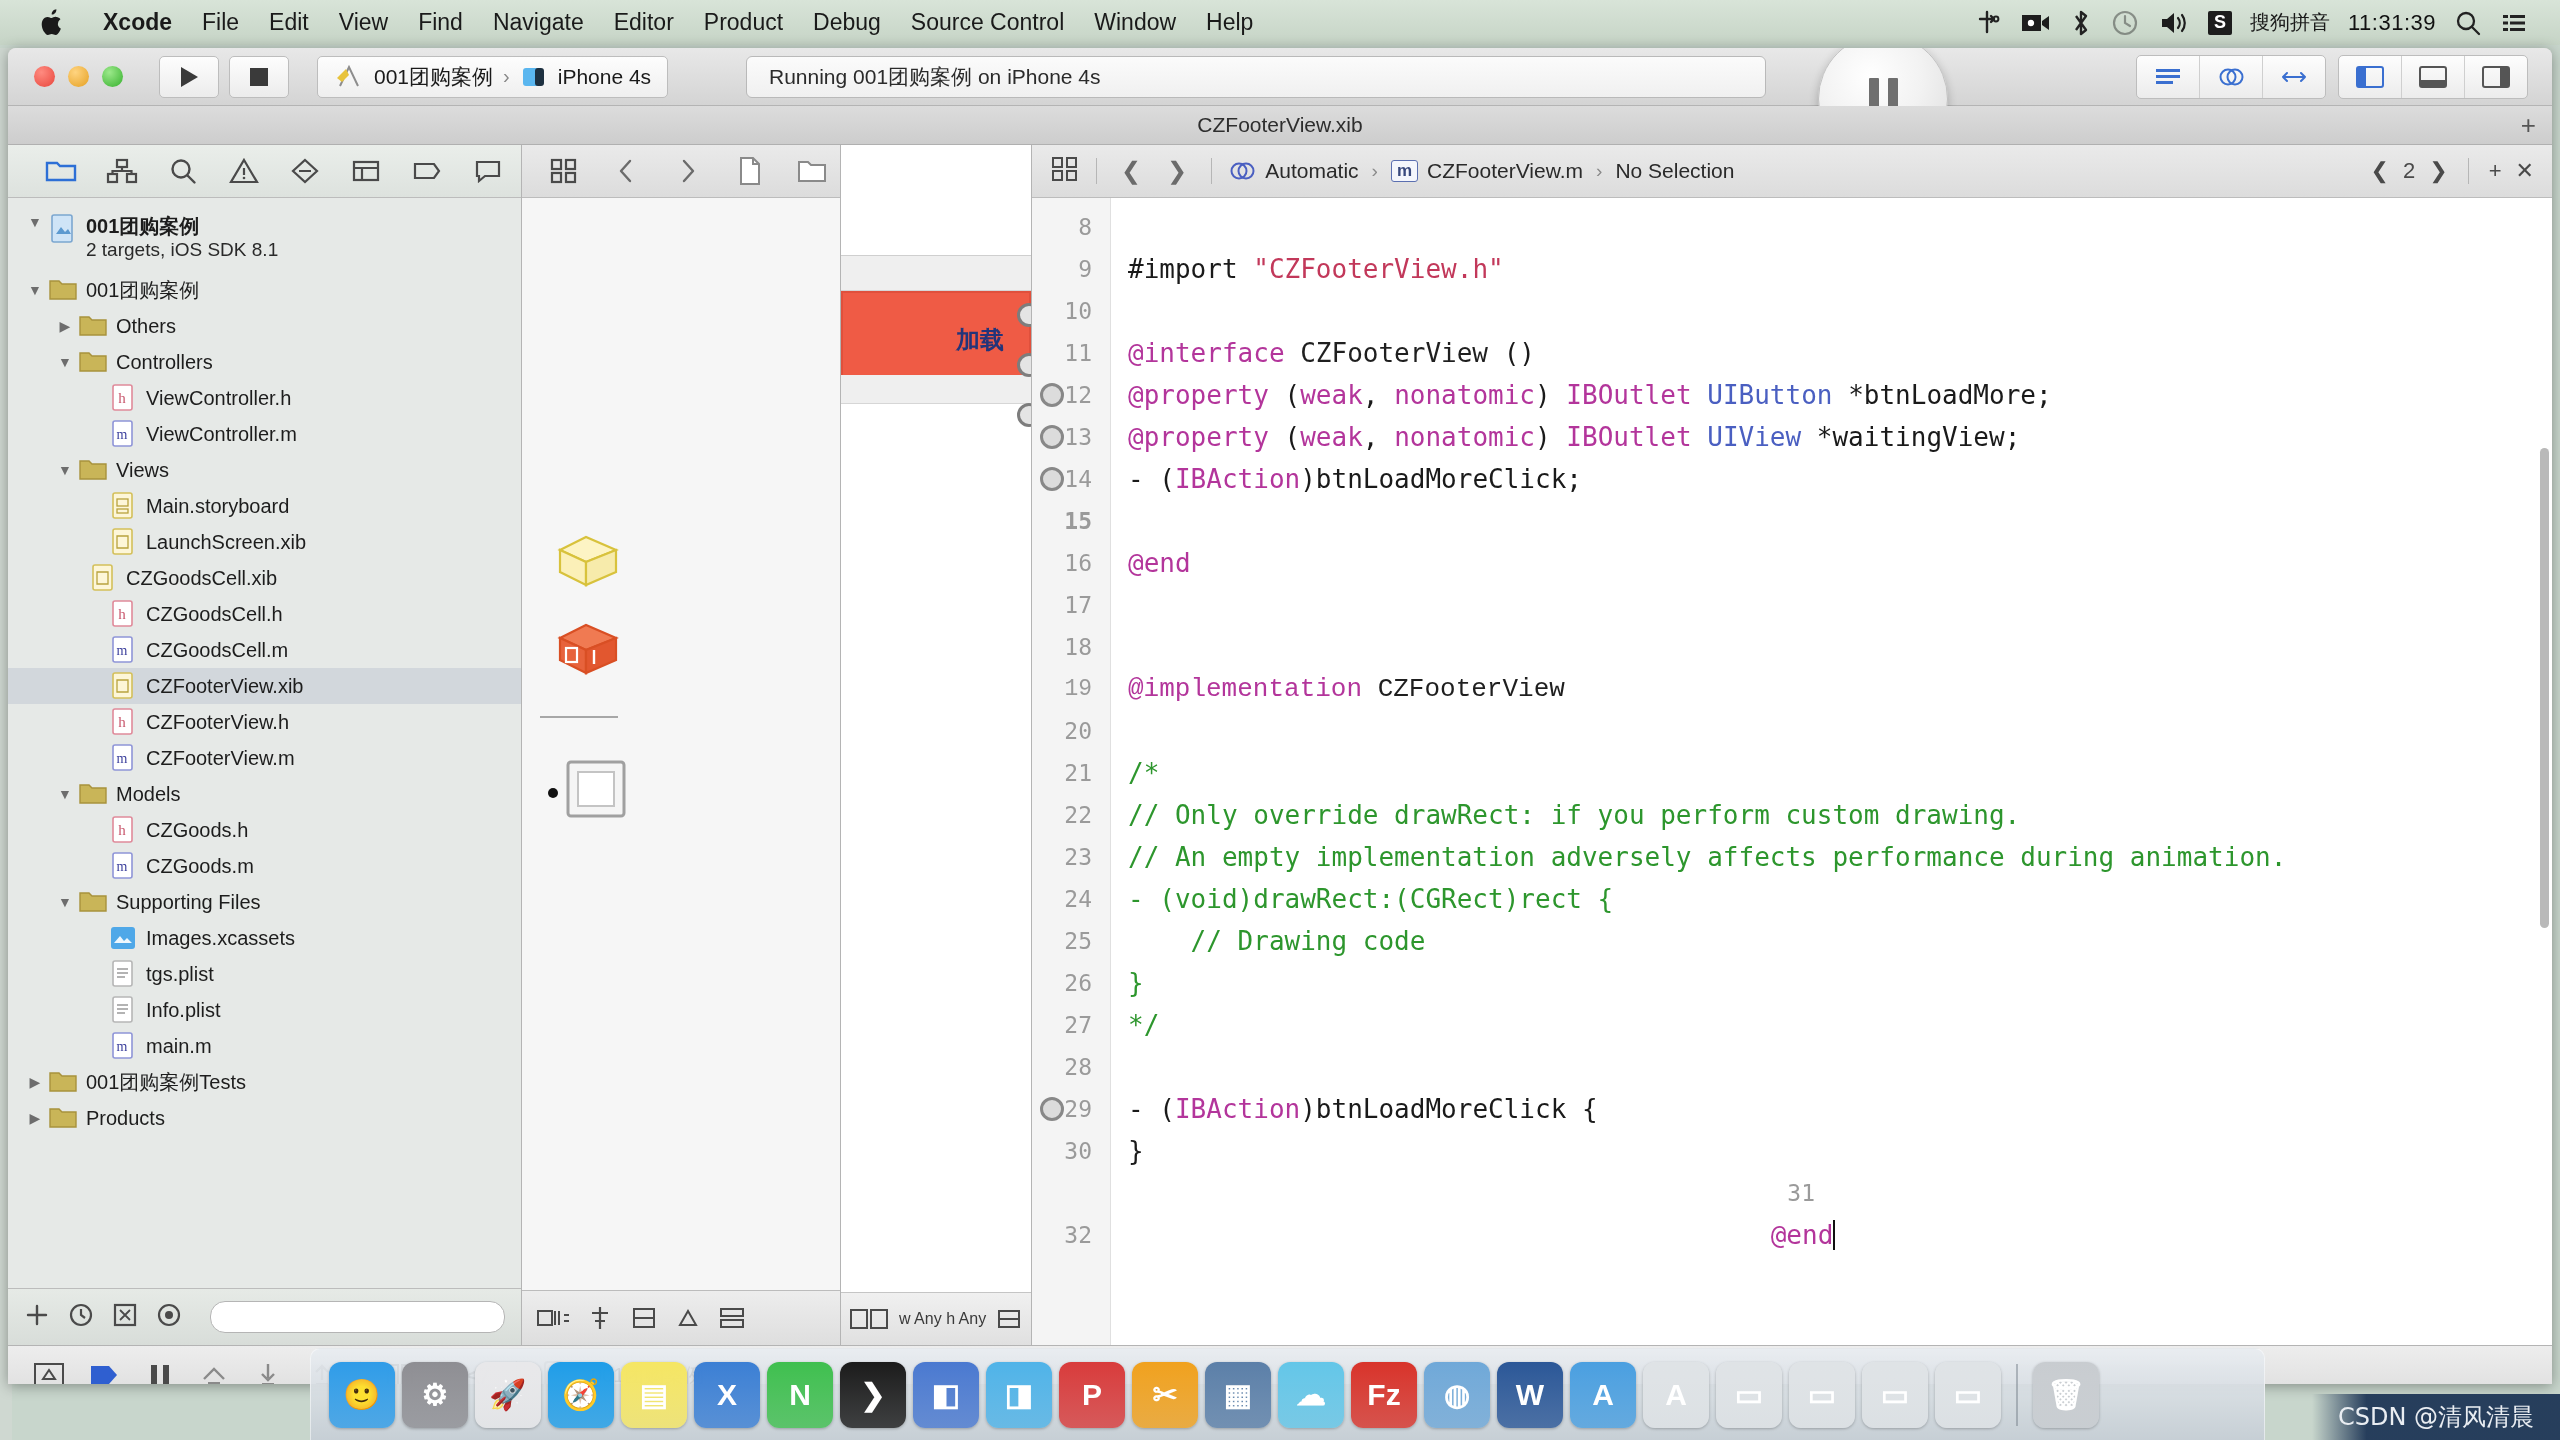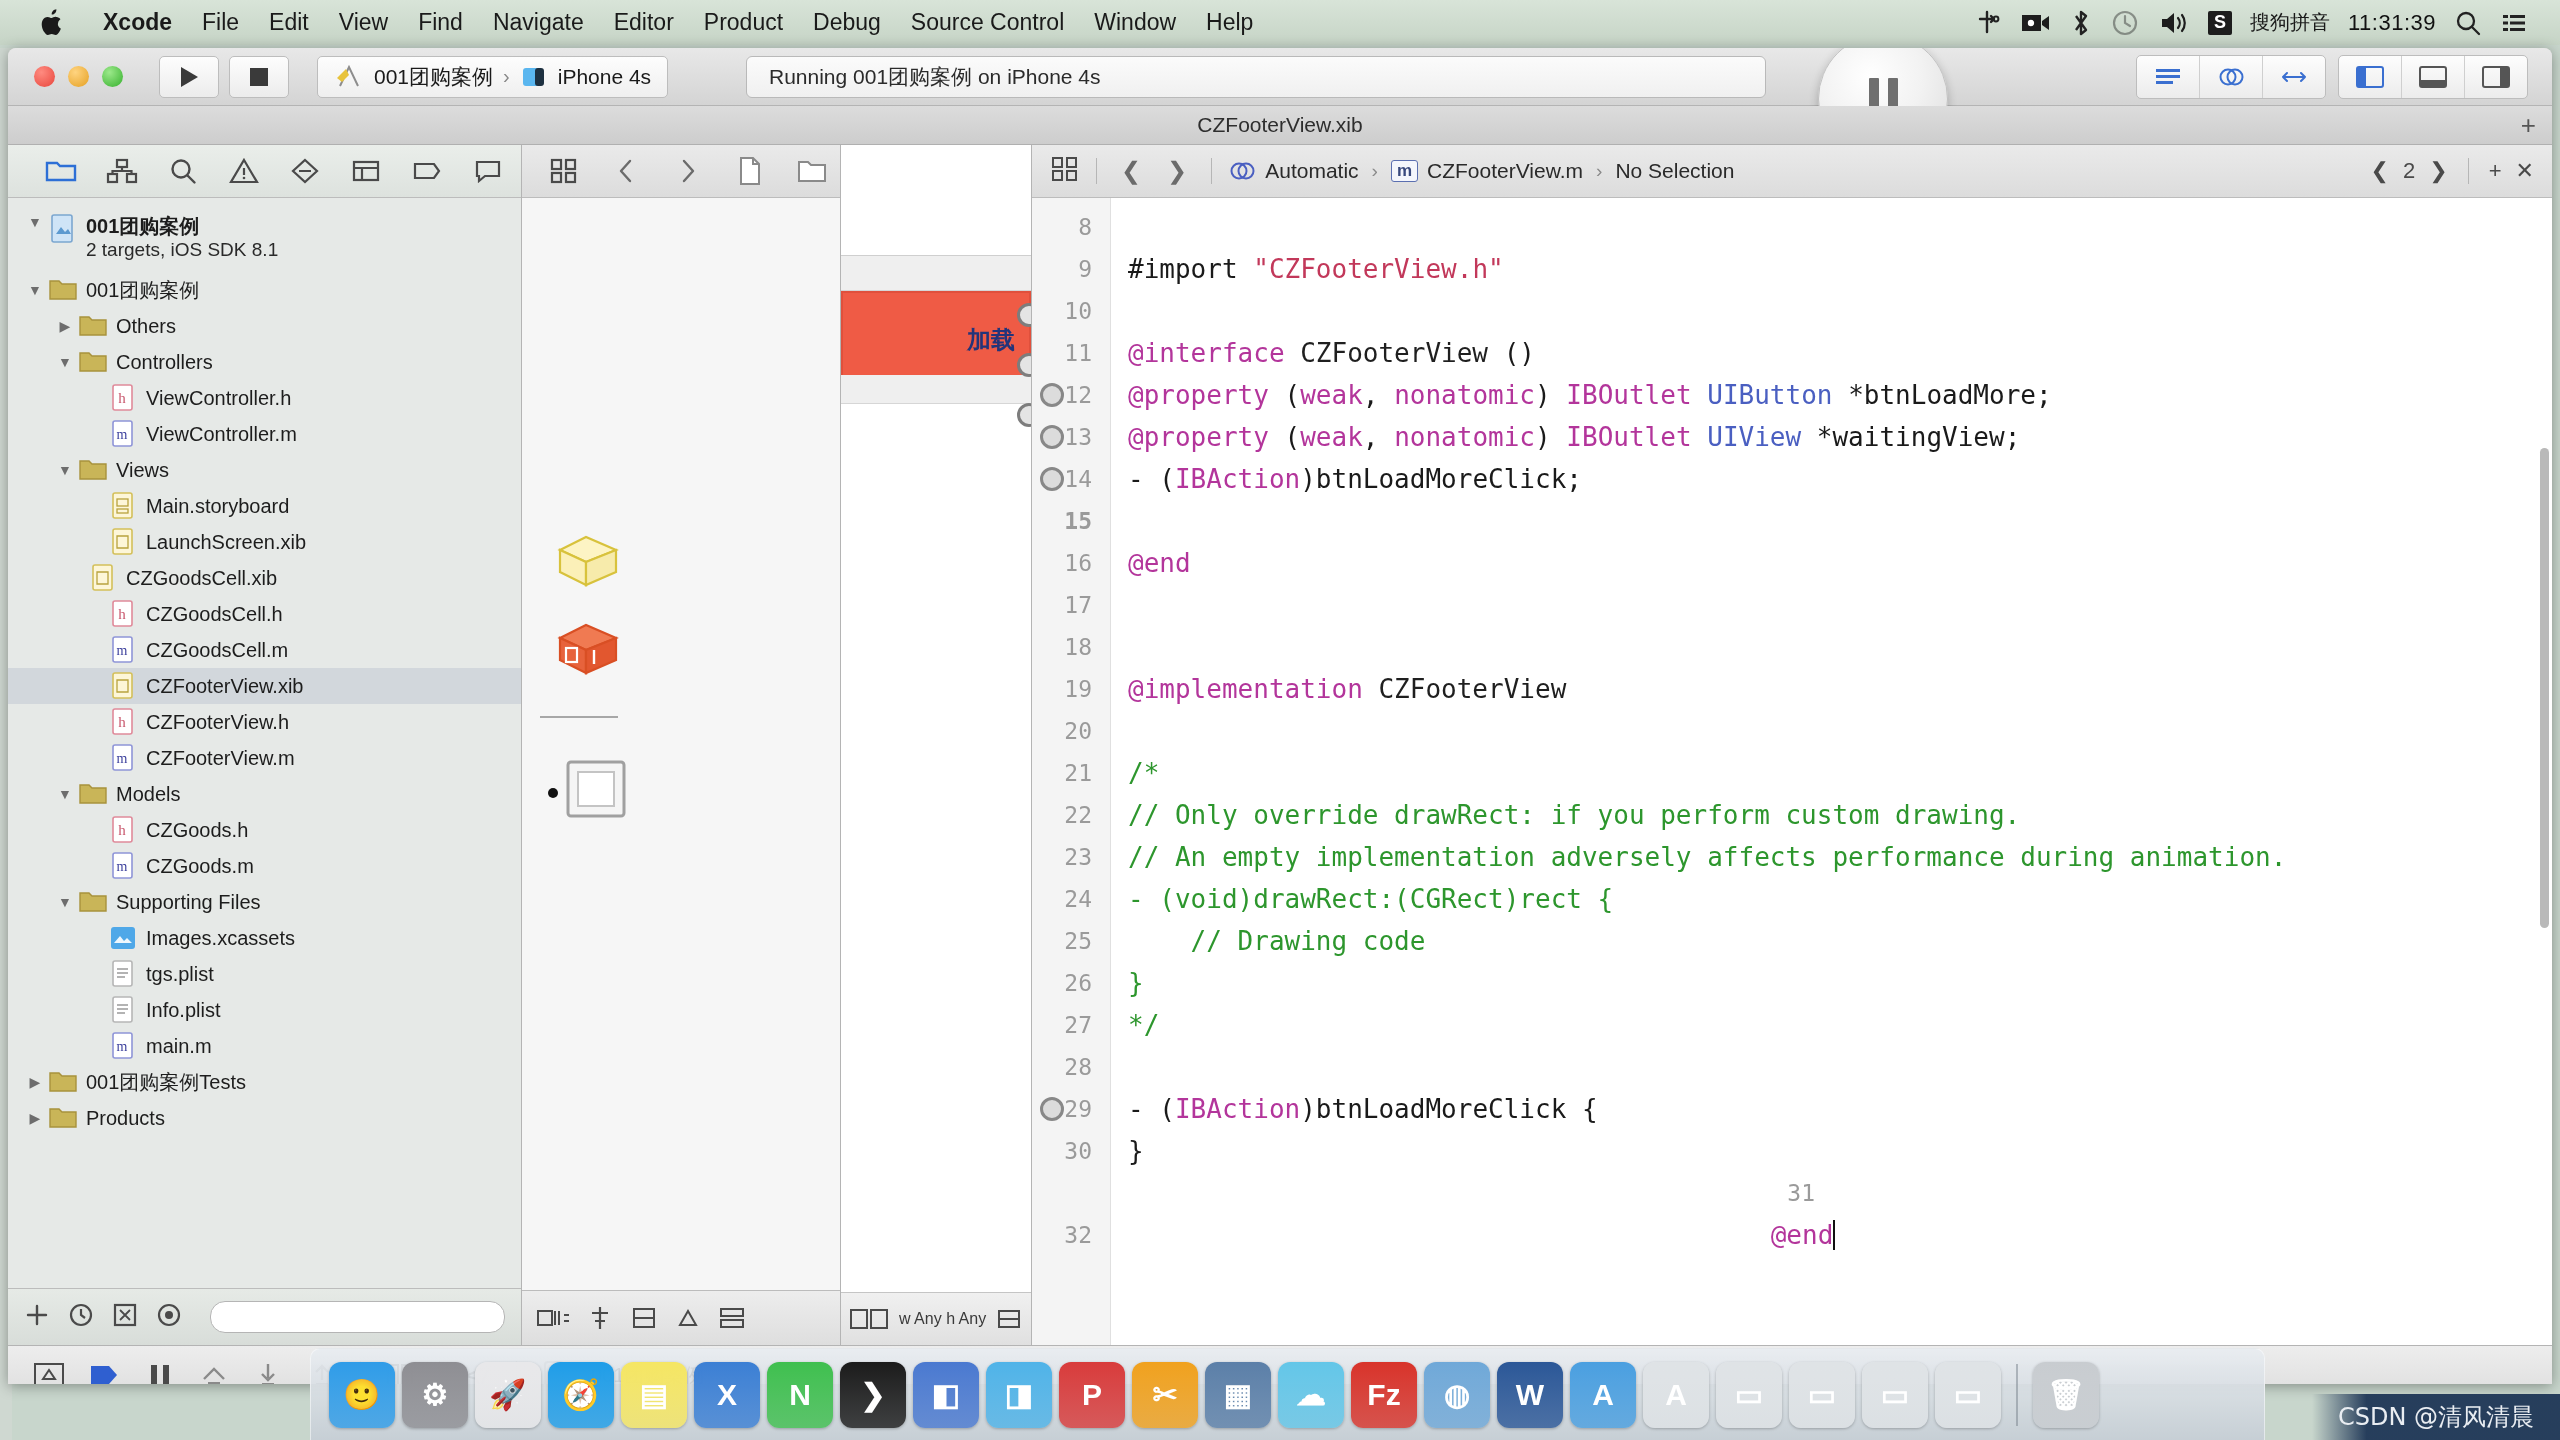--- a/index.html
+++ b/index.html
@@ -92,21 +92,21 @@
   .objgroup{position:absolute;left:28px;top:330px;display:flex;flex-direction:column;gap:22px;align-items:center;}
   .objline{position:absolute;left:18px;top:518px;width:78px;height:2px;background:#a7a7a7;}
   .ibfoot{height:54px;border-top:1px solid #bcbcbc;background:linear-gradient(to bottom,#ededed,#dedede);
     display:flex;align-items:center;gap:16px;padding-left:14px;font-size:17px;color:#333;}
 
   
   .canvas{width:190px;background:#ffffff;border-right:1px solid #b4b4b4;position:relative;overflow:hidden;}
   .cvtop{position:absolute;left:0;top:0;right:0;height:110px;background:#fff;border-bottom:1px solid #cfcfcf;}
   .cvgray{position:absolute;left:0;top:111px;right:0;height:34px;background:#efefef;border-bottom:1px solid #d6d6d6;}
   .cvbtn{position:absolute;left:0;top:146px;right:0;height:98px;background:#ef5b45;border:2px solid #e0503c;
-    display:flex;align-items:center;justify-content:flex-end;padding-right:14px;box-sizing:border-box;}
+    display:flex;align-items:center;justify-content:flex-end;padding-right:25px;box-sizing:border-box;}
   .cvbtn span{color:#23347a;font-size:24px;font-weight:bold;}
   .cvgray2{position:absolute;left:0;top:230px;right:0;height:28px;background:#efefef;border-bottom:1px solid #d6d6d6;}
   .cvdots{position:absolute;right:-10px;top:158px;display:flex;flex-direction:column;gap:26px;}
   .cvdot{width:24px;height:24px;border-radius:50%;border:3px solid #7d7d7d;background:#e4e4e4;box-sizing:border-box;}
   .cvfoot{position:absolute;left:0;bottom:0;right:0;height:52px;background:linear-gradient(to bottom,#f0f0f0,#e0e0e0);
     border-top:1px solid #c5c5c5;display:flex;align-items:center;gap:10px;padding-left:8px;font-size:15px;color:#333;}
 
   
   .editor{flex:1;display:flex;flex-direction:column;background:#fff;position:relative;}
   .jumpbar{height:52px;background:linear-gradient(to bottom,#eaeaea,#dcdcdc);border-bottom:1px solid #bcbcbc;
@@ -819,21 +819,21 @@
               <div class="cl" style="position: relative;"><div class="ln">9</div><div class="src"><span class="pp">#import </span><span class="str">"CZFooterView.h"</span></div></div>
               <div class="cl" style="position: relative;"><div class="ln">10</div><div class="src"></div></div>
               <div class="cl" style="position: relative;"><div class="ln">11</div><div class="src"><span class="k">@interface </span><span class="cls">CZFooterView</span><span class="pp"> ()</span></div></div>
               <div class="cl" style="position: relative;"><div class="bp" style="top: 9px;"></div><div class="ln">12</div><div class="src"><span class="k">@property </span><span class="pp">(</span><span class="k">weak</span><span class="pp">, </span><span class="k">nonatomic</span><span class="pp">) </span><span class="k">IBOutlet </span><span class="typ">UIButton </span><span class="pp">*btnLoadMore;</span></div></div>
               <div class="cl" style="position: relative;"><div class="bp" style="top: 9px;"></div><div class="ln">13</div><div class="src"><span class="k">@property </span><span class="pp">(</span><span class="k">weak</span><span class="pp">, </span><span class="k">nonatomic</span><span class="pp">) </span><span class="k">IBOutlet </span><span class="typ">UIView </span><span class="pp">*waitingView;</span></div></div>
               <div class="cl" style="position: relative;"><div class="bp" style="top: 9px;"></div><div class="ln">14</div><div class="src"><span class="pp">- (</span><span class="k">IBAction</span><span class="pp">)btnLoadMoreClick;</span></div></div>
               <div class="cl" style="position: relative; font-weight: bold;"><div class="ln">15</div><div class="src"></div></div>
               <div class="cl" style="position: relative;"><div class="ln">16</div><div class="src"><span class="k">@end</span></div></div>
               <div class="cl" style="position: relative;"><div class="ln">17</div><div class="src"></div></div>
               <div class="cl" style="position: relative;"><div class="ln">18</div><div class="src"></div></div>
-              <div class="cl" style="position: relative;"><div class="ln">19</div><div class="src"><span class="k">@implementation </span><span class="cls">CZFooterView</span></div></div>
+              <div class="cl" style="position: relative; font-family: Liberation Mono, monospace;"><div class="ln">19</div><div class="src"><span class="k">@implementation </span><span class="cls">CZFooterView</span></div></div>
               <div class="cl" style="position: relative;"><div class="ln">20</div><div class="src"></div></div>
               <div class="cl" style="position: relative;"><div class="ln">21</div><div class="src"><span class="cmt">/*</span></div></div>
               <div class="cl" style="position: relative;"><div class="ln">22</div><div class="src"><span class="cmt">// Only override drawRect: if you perform custom drawing.</span></div></div>
               <div class="cl" style="position: relative;"><div class="ln">23</div><div class="src"><span class="cmt">// An empty implementation adversely affects performance during animation.</span></div></div>
               <div class="cl" style="position: relative;"><div class="ln">24</div><div class="src"><span class="cmt">- (void)drawRect:(CGRect)rect {</span></div></div>
               <div class="cl" style="position: relative;"><div class="ln">25</div><div class="src"><span class="cmt">    // Drawing code</span></div></div>
               <div class="cl" style="position: relative;"><div class="ln">26</div><div class="src"><span class="cmt">}</span></div></div>
               <div class="cl" style="position: relative;"><div class="ln">27</div><div class="src"><span class="cmt">*/</span></div></div>
               <div class="cl" style="position: relative;"><div class="ln">28</div><div class="src"></div></div>
               <div class="cl" style="position: relative;"><div class="bp" style="top: 9px;"></div><div class="ln">29</div><div class="src"><span class="pp">- (</span><span class="k">IBAction</span><span class="pp">)btnLoadMoreClick {</span></div></div>

